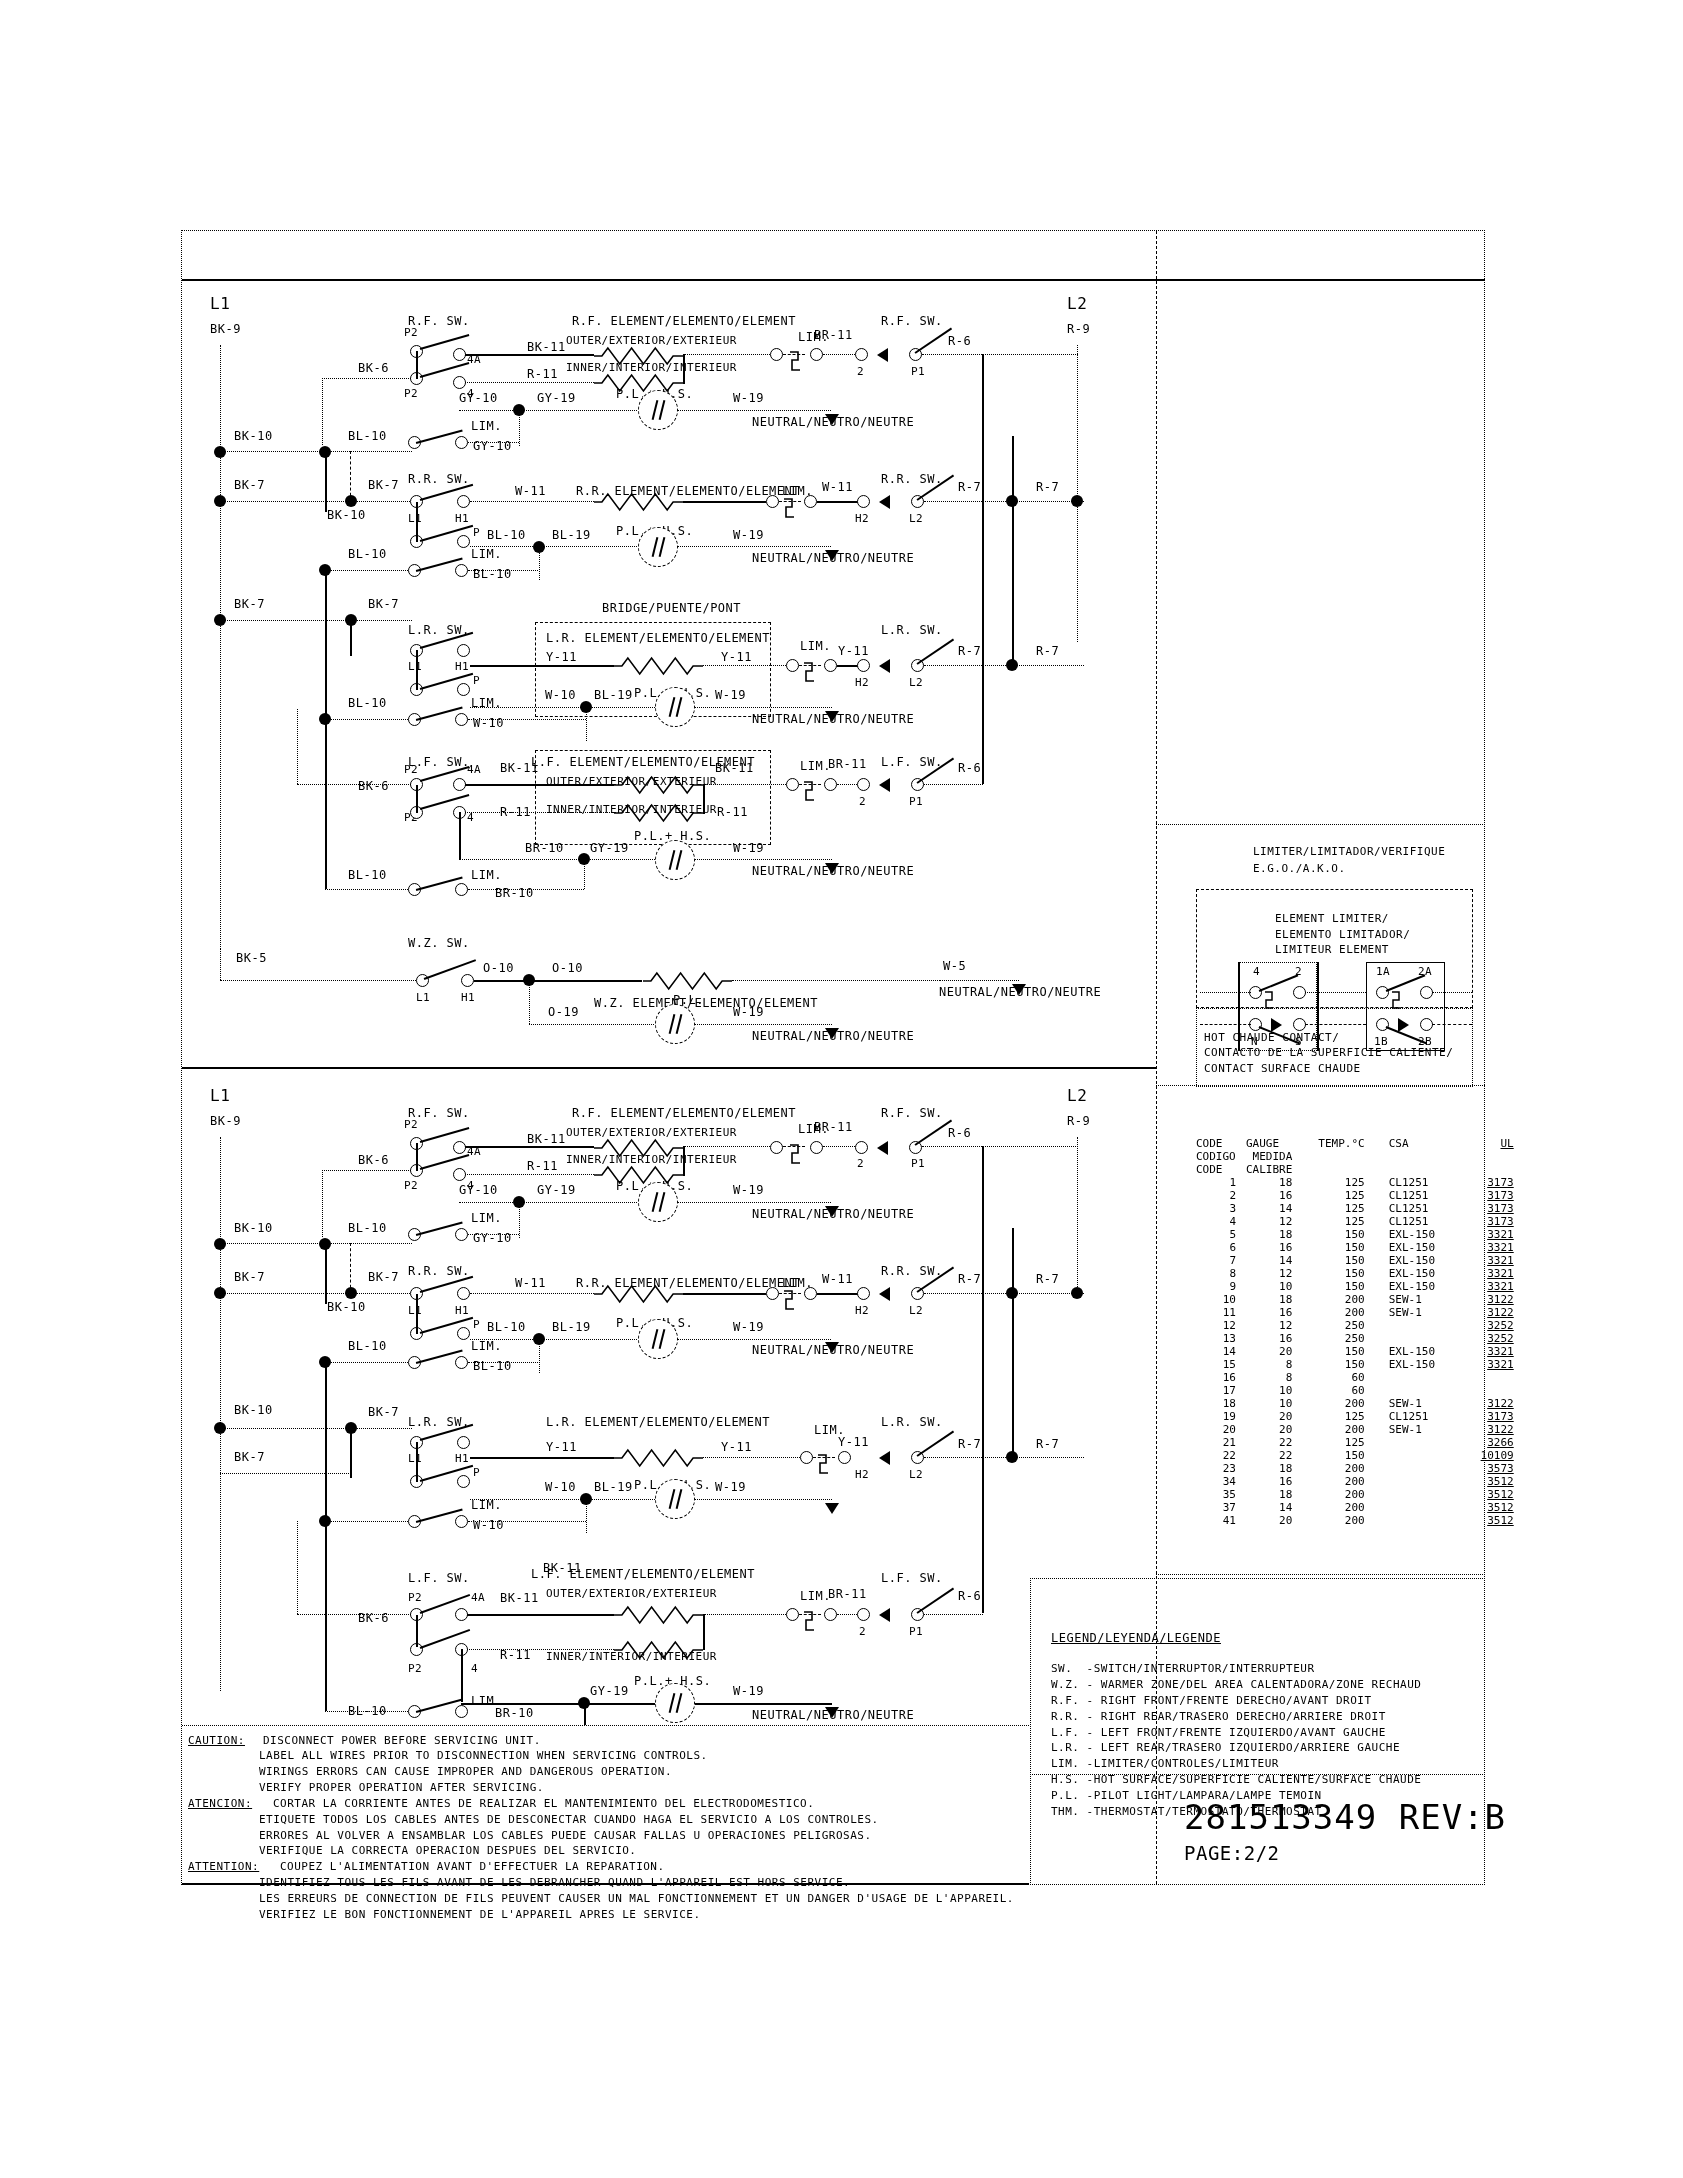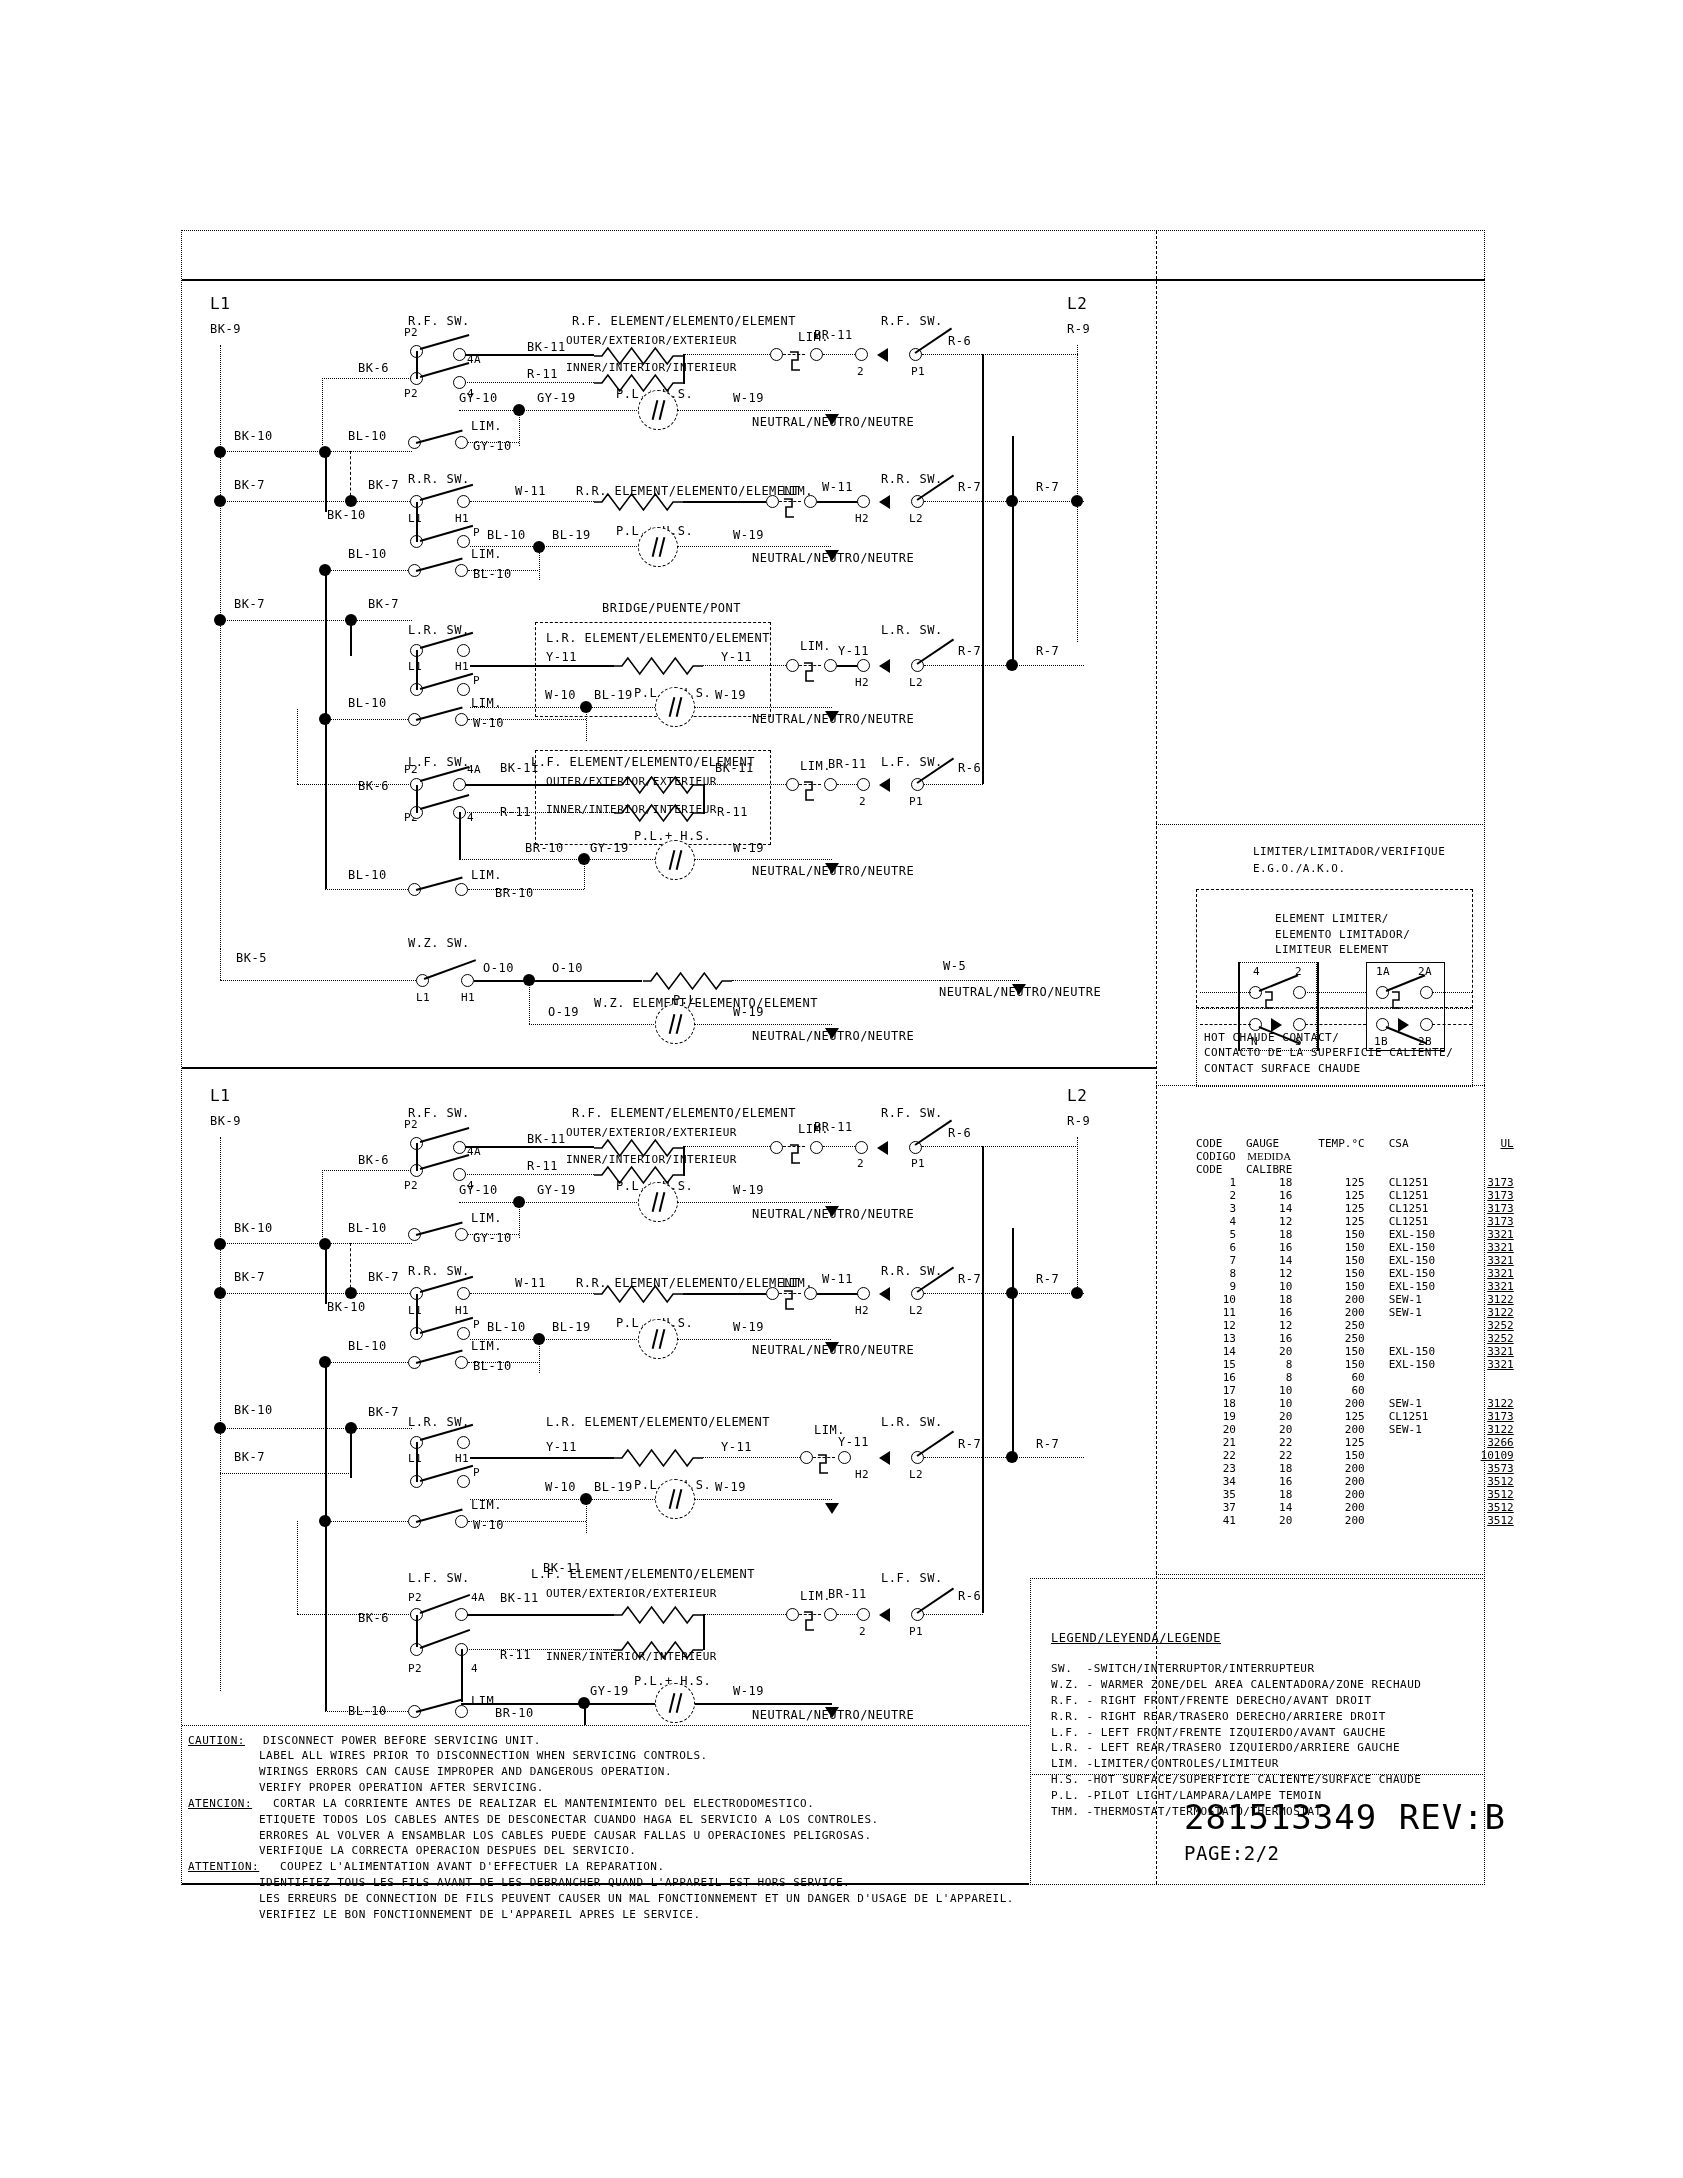--- a/index.html
+++ b/index.html
@@ -857,21 +857,21 @@
     <tbody id="code-head">
       <tr>
         <td class="n" style="text-align:left;">CODE</td>
         <td class="g" style="text-align:left;">GAUGE</td>
         <td class="tc" style="text-align:left;">TEMP.°C</td>
         <td class="csa">CSA</td>
         <td class="ul">UL</td>
       </tr>
       <tr>
         <td class="n" style="text-align:left;">CODIGO</td>
-        <td class="g" style="text-align:center;font-family:Liberation Serif, serif;">MEDIDA</td>
+        <td class="g" style="text-align:right;">MEDIDA</td>
         <td colspan="3"></td>
       </tr>
       <tr>
         <td class="n" style="text-align:left;">CODE</td>
         <td class="g" style="text-align:left;">CALIBRE</td>
         <td colspan="3"></td>
       </tr>
     </tbody>
     <tbody id="code-rows">
         <tr>

